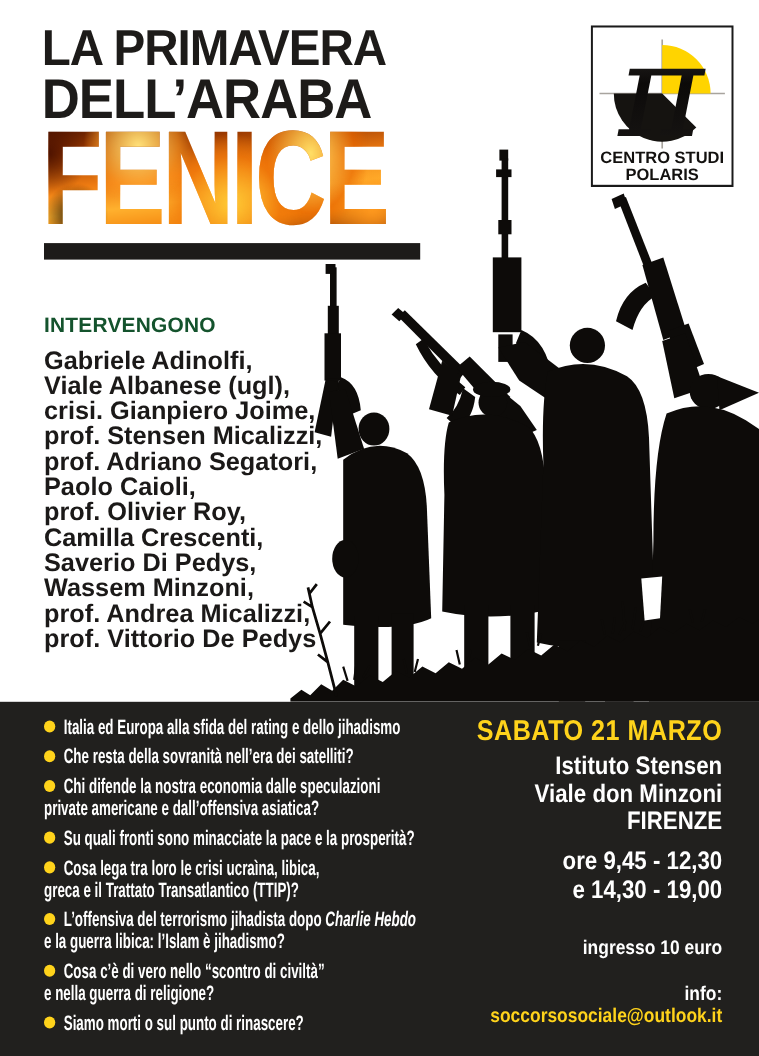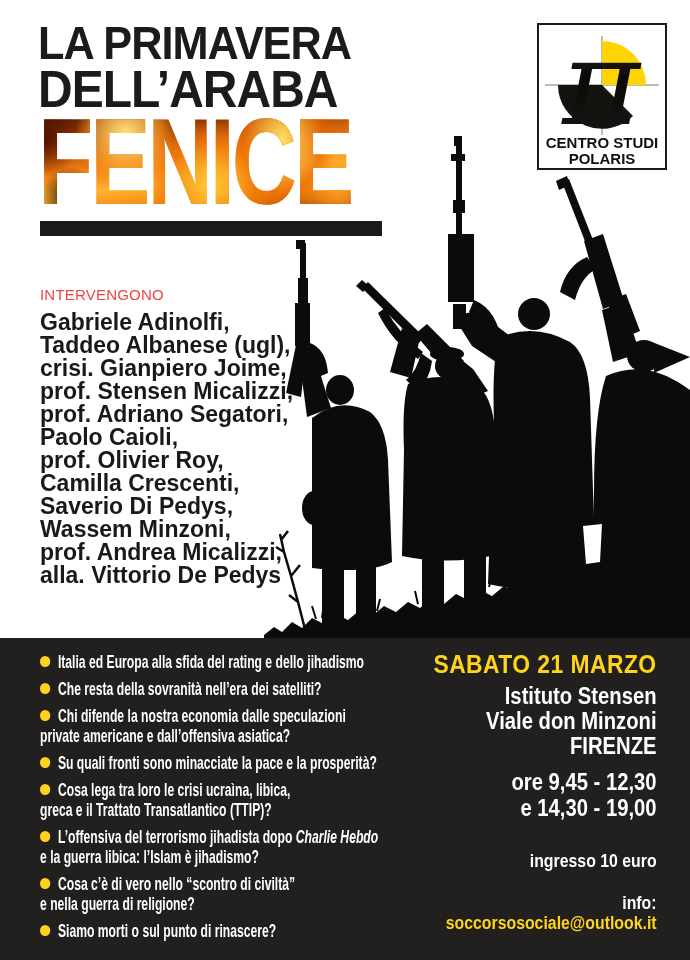--- a/index.html
+++ b/index.html
@@ -20,21 +20,21 @@
         radial-gradient(110px 80px at 55% 72%, #ffca35, rgba(240,120,10,.7) 55%, rgba(240,120,10,0) 80%),
         radial-gradient(90px 90px at 78% 28%, #ffdf66, rgba(230,100,0,.6) 60%, rgba(230,100,0,0) 80%),
         radial-gradient(80px 60px at 96% 75%, #ff9a1f, rgba(255,154,31,0) 75%),
         linear-gradient(175deg,#4a1200 2%,#9c3a00 22%,#ef7c12 45%,#ffb12e 62%,#f4870f 78%,#7c2800 98%);
       background-color:#e07300;
       -webkit-background-clip:text;background-clip:text;color:transparent;}
   .bar{position:absolute;left:40px;top:221px;width:342px;height:15px;background:#1d1b19;}
 
   
   .speakers{position:absolute;left:40px;top:286px;}
-  .spk-h{font-size:15px;font-weight:normal;color:#ef4444;letter-spacing:.2px;margin-bottom:8px;}
+  .spk-h{font-size:19px;font-weight:bold;color:#14532d;letter-spacing:.2px;margin-bottom:8px;}
   .spk{font-size:23px;font-weight:bold;color:#1b1918;line-height:23px;white-space:nowrap;}
 
   
   .logo{position:absolute;left:537px;top:23px;width:130px;height:147px;}
 
   
   .sil{position:absolute;left:250px;top:130px;width:440px;height:508px;}
 
   
   .bottom{position:absolute;left:0;top:638px;width:690px;height:322px;background:#21201e;}
@@ -78,31 +78,31 @@
     <path d="M65,62 L65,18 A44,44 0 0 1 109,62 Z" fill="#ffd400"></path>
     <path d="M65,62 L21,62 A44,44 0 0 0 96,93 Z" fill="#151310"></path>
     <text x="64" y="101" font-size="118" font-family="DejaVu Serif, serif" font-style="italic" text-anchor="middle" fill="url(#piGrad)">π</text>
     <text x="65" y="125" font-size="15" font-weight="bold" font-family="Liberation Sans, sans-serif" text-anchor="middle" fill="#13110f">CENTRO STUDI</text>
     <text x="65" y="141" font-size="15" font-weight="bold" font-family="Liberation Sans, sans-serif" text-anchor="middle" fill="#13110f">POLARIS</text>
   </svg>
 
   <div class="speakers">
     <div class="spk-h">INTERVENGONO</div>
     <div class="spk">Gabriele Adinolfi,</div>
-    <div class="spk">Taddeo Albanese (ugl),</div>
+    <div class="spk">Viale Albanese (ugl),</div>
     <div class="spk">crisi. Gianpiero Joime,</div>
     <div class="spk">prof. Stensen Micalizzi,</div>
     <div class="spk">prof. Adriano Segatori,</div>
     <div class="spk">Paolo Caioli,</div>
     <div class="spk">prof. Olivier Roy,</div>
     <div class="spk">Camilla Crescenti,</div>
     <div class="spk">Saverio Di Pedys,</div>
     <div class="spk">Wassem Minzoni,</div>
     <div class="spk">prof. Andrea Micalizzi,</div>
-    <div class="spk">alla. Vittorio De Pedys</div>
+    <div class="spk">prof. Vittorio De Pedys</div>
   </div>
 
   <svg class="sil" viewBox="0 0 440 508">
     <g fill="#0d0b09">
 
       <g>
         <rect x="50" y="113" width="6" height="62"></rect>
         <rect x="46" y="110" width="9" height="9"></rect>
         <rect x="48" y="148" width="10" height="28"></rect>
         <rect x="45" y="173" width="15" height="43"></rect>

